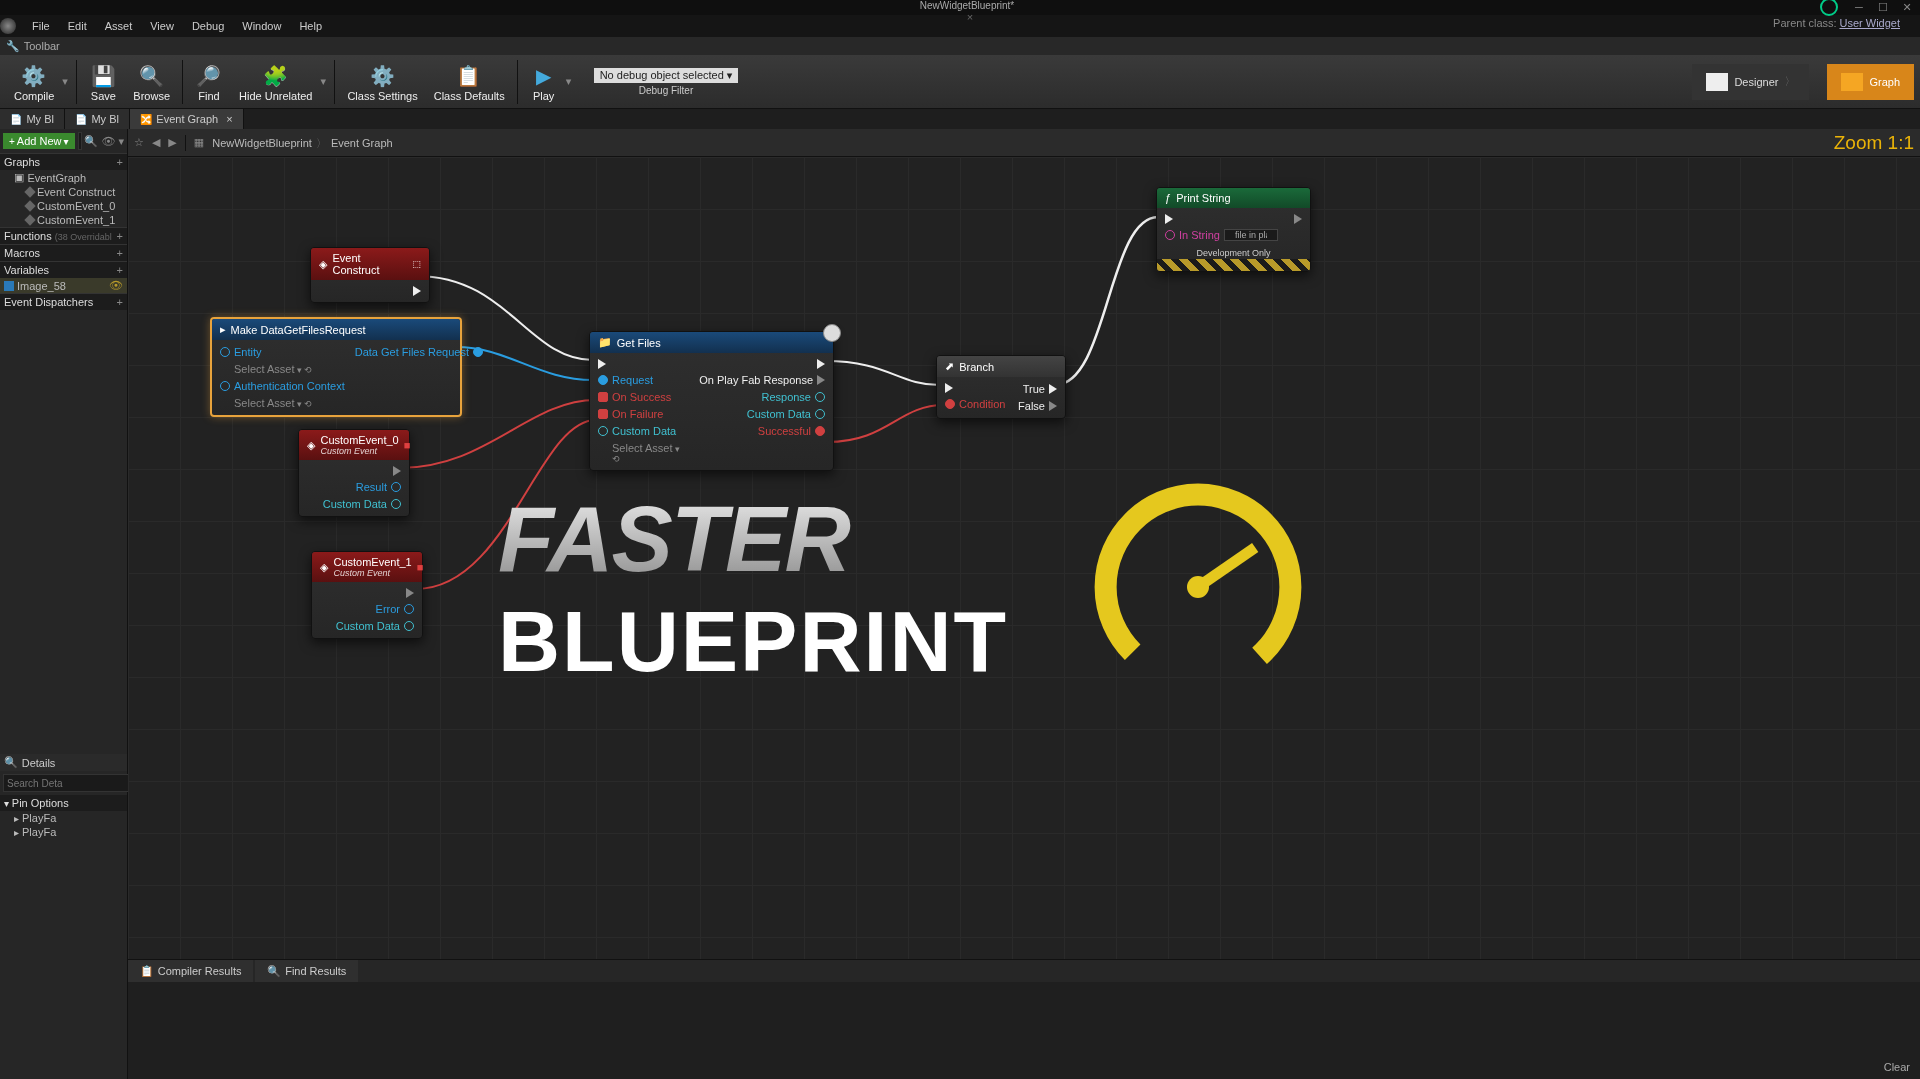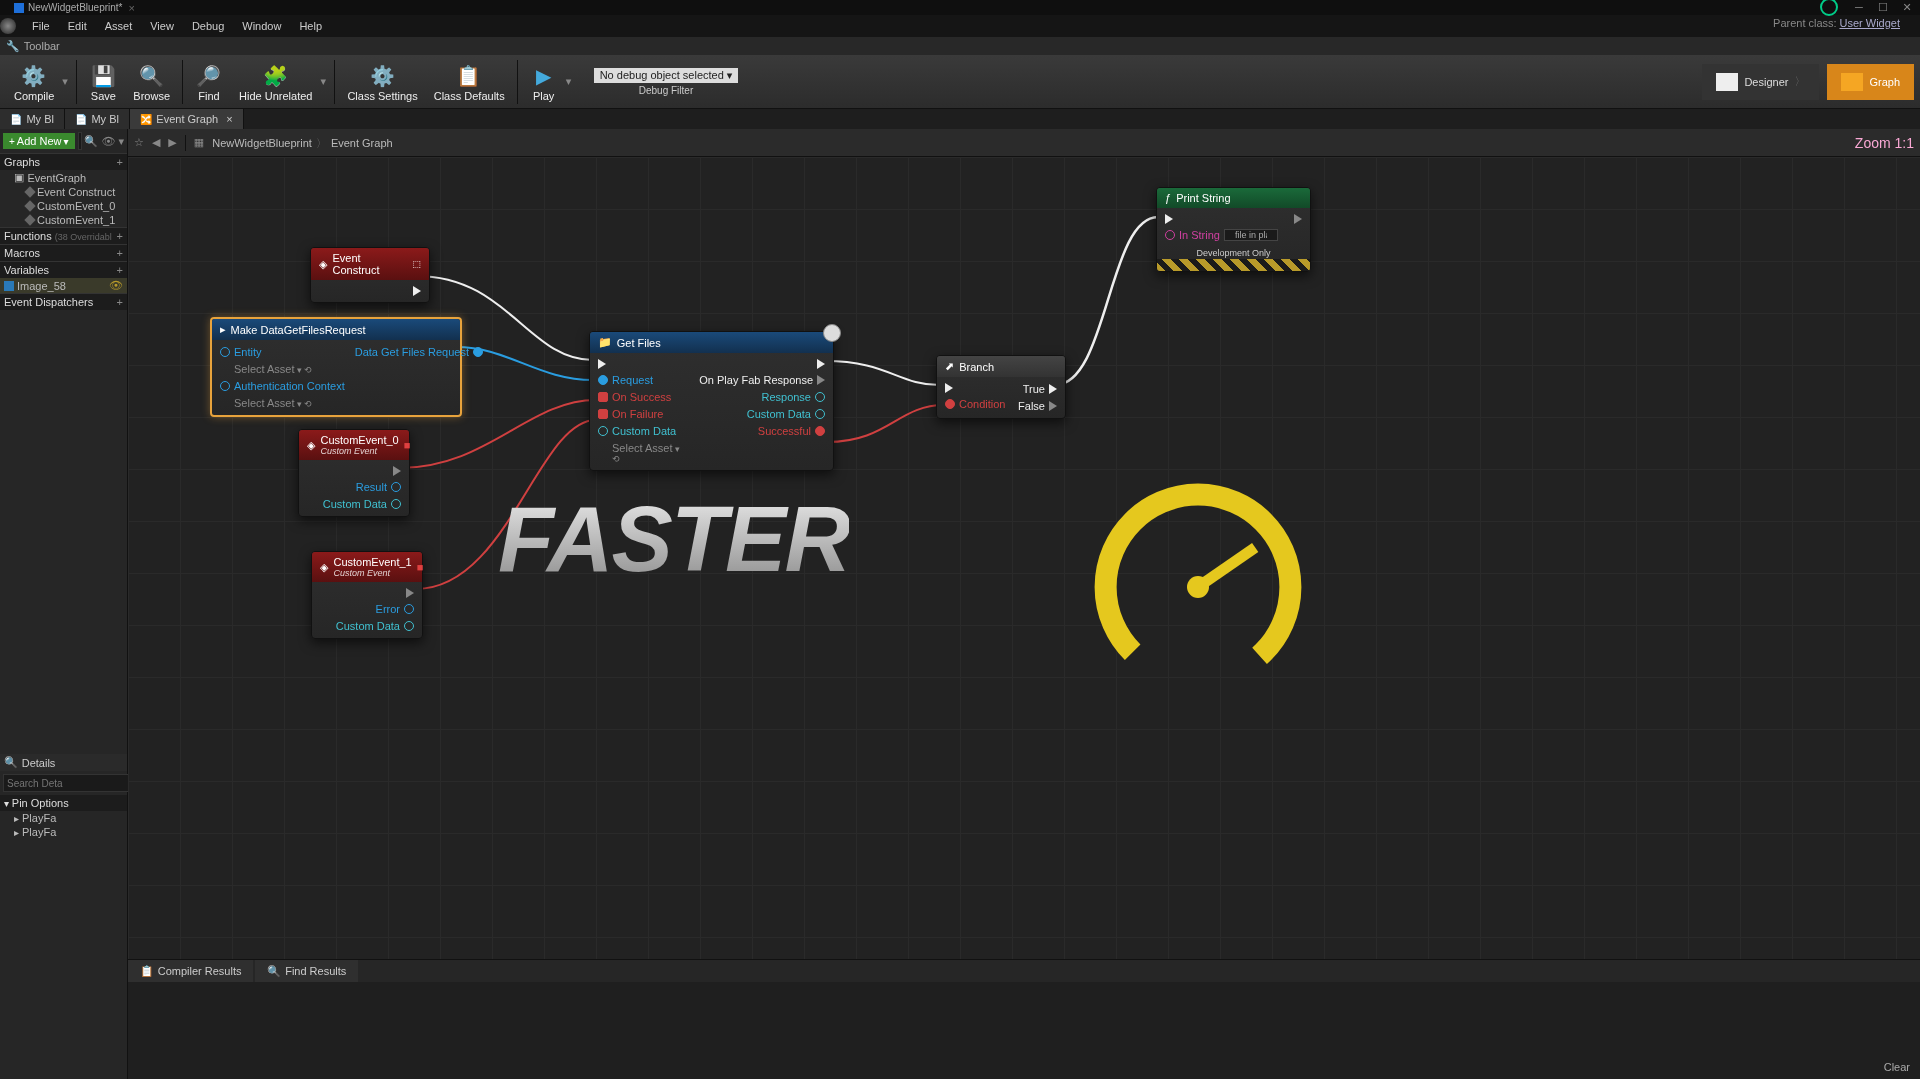--- a/index.html
+++ b/index.html
@@ -1,19 +1,19 @@
 <!DOCTYPE html>
 <html><head>
 <meta charset="utf-8">
 <style>
 * { margin:0; padding:0; box-sizing:border-box; font-family:"Segoe UI",Tahoma,sans-serif; font-size:11px; user-select:none; }
 body { background:#1a1a1a; color:#bbb; overflow:hidden; width:1920px; height:1079px; position:relative; }
 
 
-.title-bar { height:15px; background:#0f0f0f; display:flex; align-items:center; padding-left:14px; position:relative;}
+.title-bar { height:15px; background:#0f0f0f; display:flex; align-items:center; padding-left:14px; position:relative;flex-direction:column;}
 .title-bar .doc-icon { width:10px;height:10px; background:#1e6fd9; margin-right:4px;}
 .title-bar .doc-name { color:#aaa; font-size:10px;}
 .title-bar .close-tab{ margin-left:6px;color:#666;}
 .win-controls{position:absolute;right:2px;top:0;display:flex;gap:2px;}
 .win-controls span{width:22px;height:14px;display:flex;align-items:center;justify-content:center;color:#888;}
 .win-icon1{position:absolute;right:82px;top:-2px;width:18px;height:18px;border:2px solid #0c8;border-radius:50%;}
 
 
 .menu-bar { height:22px; background:#151515; display:flex; align-items:center; gap:2px;}
 .ue-logo { width:16px; height:16px; background:radial-gradient(circle,#888,#222); border-radius:50%; margin-right:6px;}
@@ -24,21 +24,21 @@
 
 .tb-section { height:18px; background:#282828; display:flex; align-items:center; padding-left:6px; color:#aaa;font-size:10px;}
 .tb-section .wrench{margin-right:4px;}
 
 
 .main-toolbar { height:54px; background:linear-gradient(180deg,#3a3a3a,#2c2c2c); display:flex; align-items:center; padding:0 6px; border-bottom:1px solid #111;}
 .tb-btn { display:flex; flex-direction:column; align-items:center; justify-content:center; padding:2px 8px; height:50px; color:#eee; font-size:10px;}
 .tb-btn .ico { width:28px; height:28px; display:flex;align-items:center;justify-content:center;font-size:20px;}
 .tb-sep{width:1px;height:44px;background:#111;margin:0 4px;}
 .tb-dd{width:10px;color:#888;align-self:center;}
-.mode-btns{margin-left:auto;display:flex;gap:8px;}
+.mode-btns{margin-left:auto;display:flex;gap:18px;}
 .mode-btn{height:36px;display:flex;align-items:center;gap:6px;padding:0 14px;font-size:16px;color:#ddd;background:#333;}
 .mode-btn.active{background:#d8861a;color:#fff;}
 .mode-btn .mi{width:22px;height:18px;background:#eee;}
 
 
 .sub-tabs{height:20px;background:#1e1e1e;display:flex;align-items:flex-end;}
 .sub-tab{height:20px;padding:2px 10px;display:flex;align-items:center;gap:4px;background:#2d2d2d;color:#ccc;border-right:1px solid #111;font-size:10px;}
 .sub-tab.active{background:#3a3a3a;}
 
 
@@ -61,21 +61,21 @@
 .search-det{display:flex;padding:3px;gap:2px;align-items:center;}
 .search-det input{flex:1;background:#1a1a1a;border:1px solid #333;color:#888;padding:1px 3px;height:18px;font-size:10px;}
 .pin-hdr{background:#1c1c1c;padding:2px 4px;color:#ddd;font-size:10px;}
 
 
 .canvas-wrap{flex:1;display:flex;flex-direction:column;position:relative;}
 .canvas-bar{height:28px;background:#2b2b2b;display:flex;align-items:center;padding:0 6px;gap:8px;border-bottom:1px solid #111;}
 .cb-ico{color:#888;}
 .crumb{color:#bbb;font-size:14px;}
 .crumb .sep{color:#666;margin:0 4px;}
-.zoom{margin-left:auto;color:#f9a8d4;font-size:14px;}
+.zoom{margin-left:auto;color:#eab308;font-size:19px;}
 .canvas{flex:1;position:relative;background:#222;background-image:linear-gradient(#2a2a2a 1px,transparent 1px),linear-gradient(90deg,#2a2a2a 1px,transparent 1px);background-size:52px 52px;overflow:hidden;}
 
 
 .node{position:absolute;background:linear-gradient(180deg,#2f2f2f,#262626);border:1px solid #111;border-radius:4px;box-shadow:0 4px 12px rgba(0,0,0,.6);}
 .node.sel{border:2px solid #e8a33c;box-shadow:0 0 8px rgba(232,163,60,.4);}
 .node-hdr{padding:4px 8px;color:#fff;font-size:11px;display:flex;align-items:center;gap:5px;border-radius:3px 3px 0 0;}
 .hdr-red{background:linear-gradient(180deg,#8b1a1a,#5a1010);}
 .hdr-blue{background:linear-gradient(180deg,#1a4a7a,#12304f);}
 .hdr-green{background:linear-gradient(180deg,#1a6a3a,#124a28);}
 .hdr-grey{background:linear-gradient(180deg,#444,#333);}
@@ -511,20 +511,21 @@
                 <span class="ptri" style="border-left-color:#888;"></span>
               </div>
             </div>
         </div>
         <div class="dev-txt">Development Only</div>
         <div class="dev-stripe"></div>
       </div>
 
       <div class="wm-fast">
         <div class="f1">FASTER</div>
+        <div class="f2">BLUEPRINT</div>
       </div>
       <svg class="wm-gauge" viewBox="0 0 100 100">
         <circle cx="50" cy="50" r="42" stroke="#e5c81e" stroke-width="10" fill="none" stroke-dasharray="200 64" transform="rotate(135 50 50)"></circle>
         <circle cx="50" cy="50" r="5" fill="#e5c81e"></circle>
         <line x1="50" y1="50" x2="76" y2="32" stroke="#e5c81e" stroke-width="5"></line>
       </svg>
     </div>
   </div>
 </div>
 

